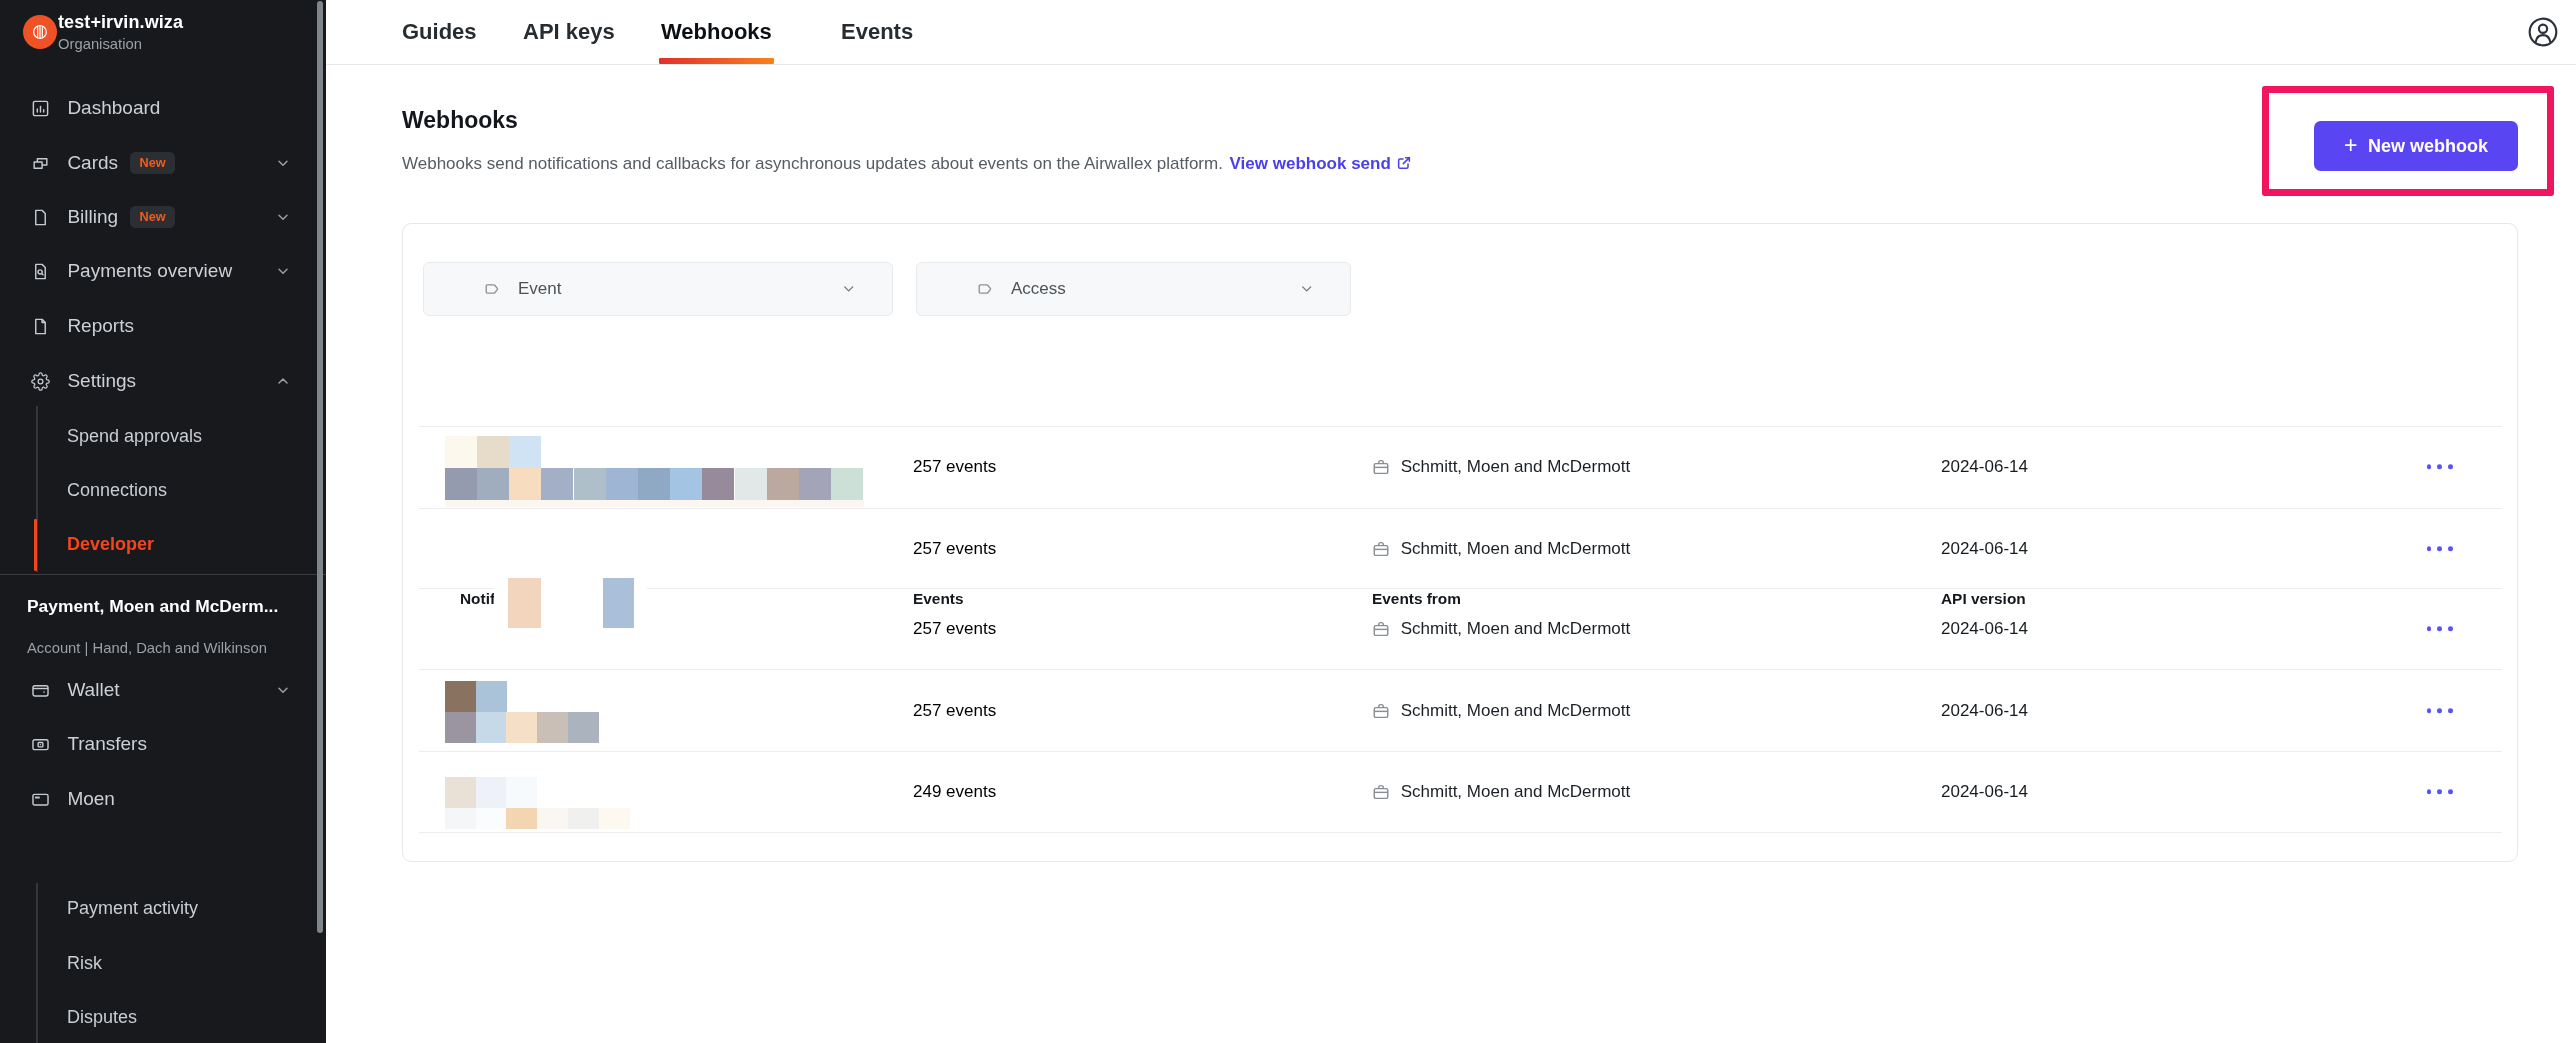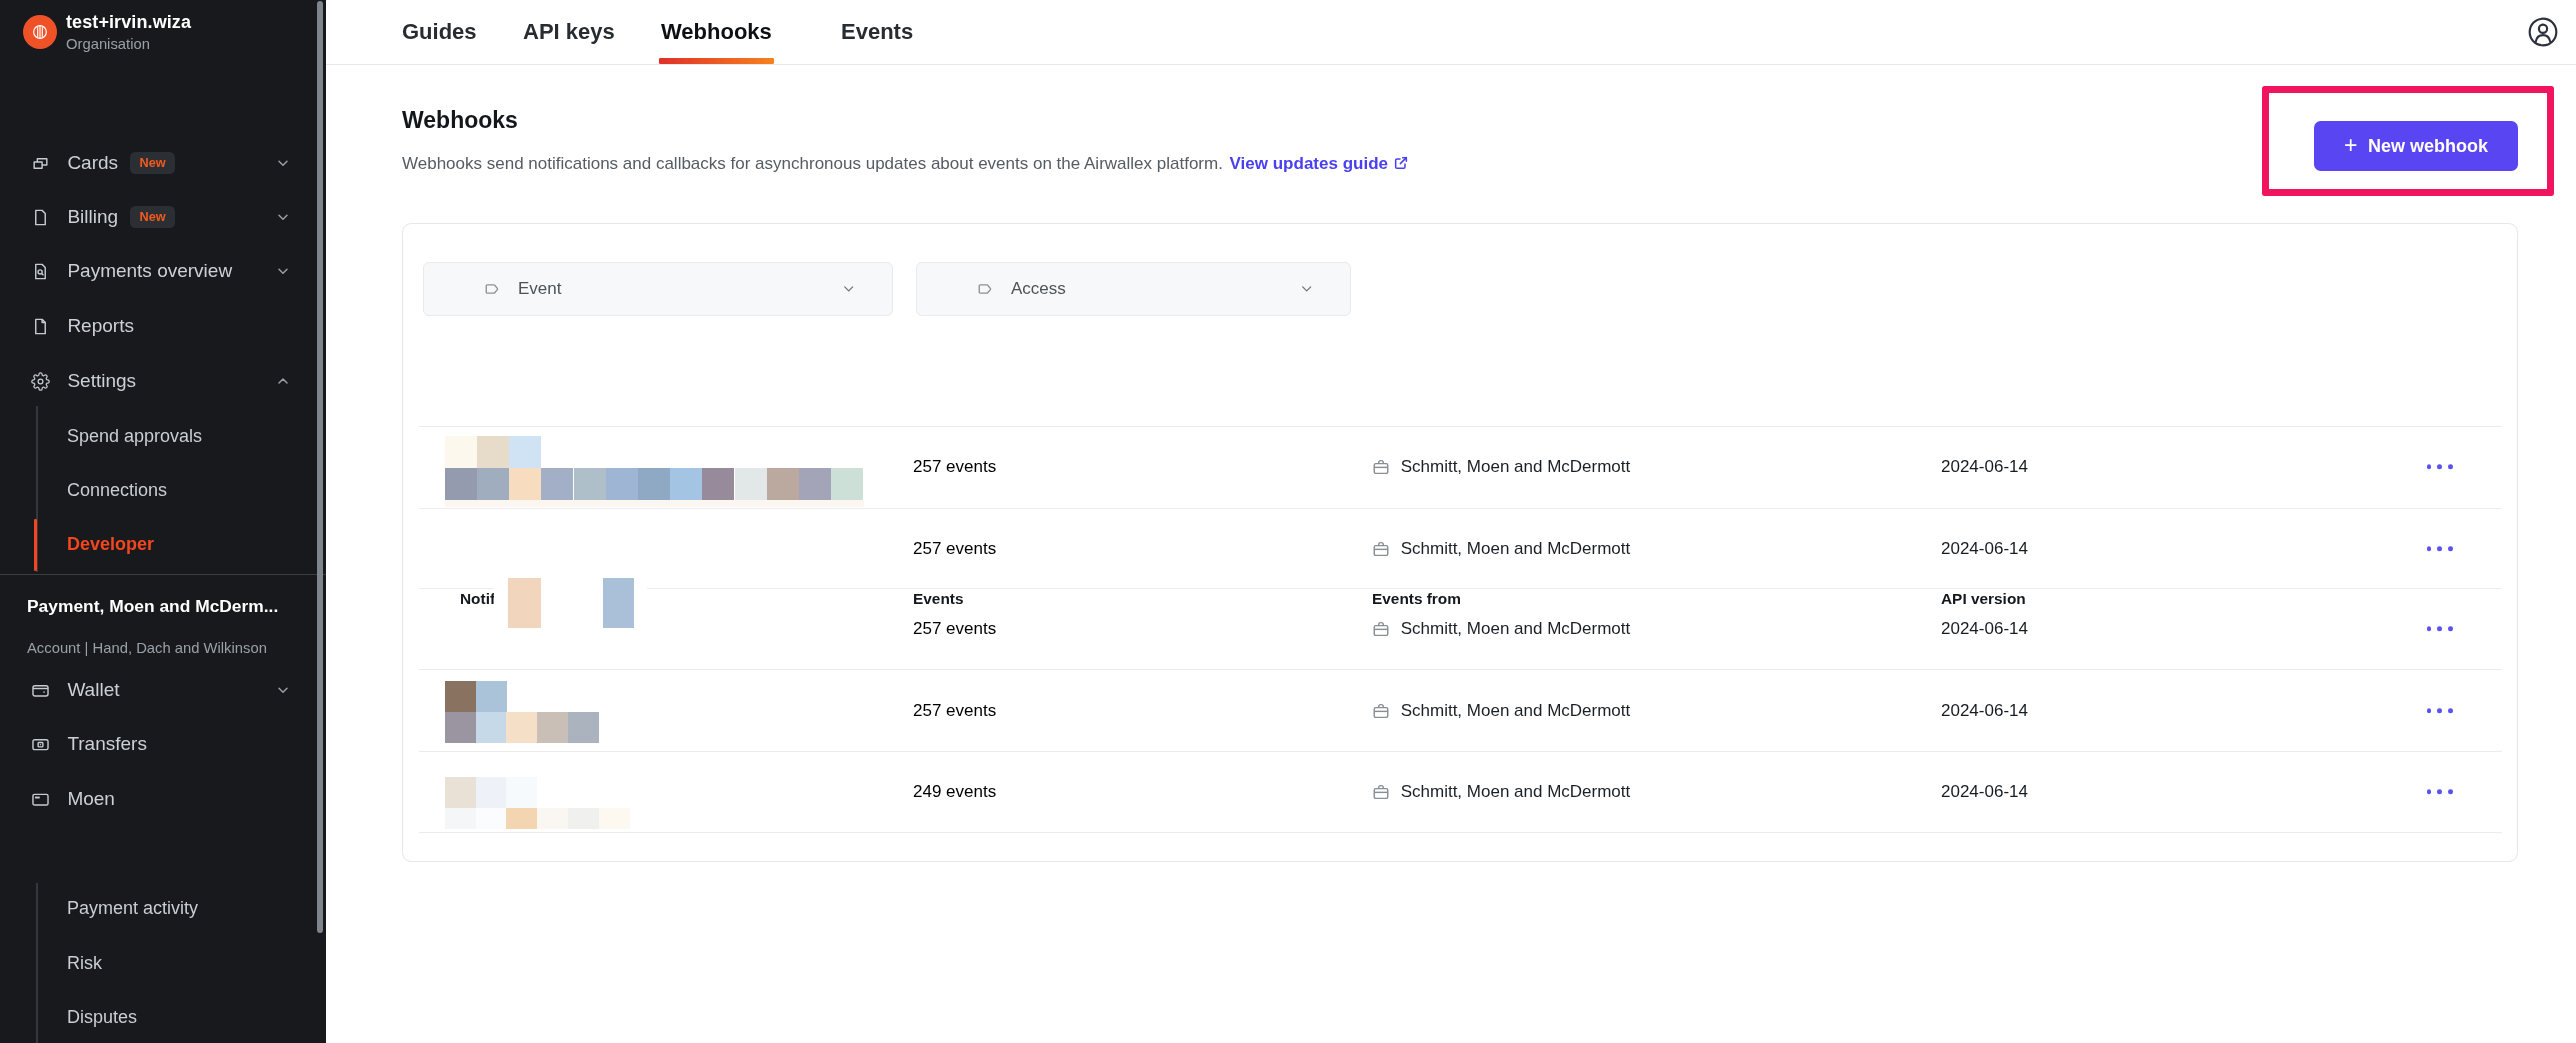--- a/index.html
+++ b/index.html
@@ -6,21 +6,21 @@
   html,body { width:2576px; height:1043px; overflow:hidden; background:#fff;
     font-family:"Liberation Sans", sans-serif; }
   #app { position:absolute; inset:0; width:2576px; height:1043px; }
 
   
   .sidebar { position:absolute; left:0; top:0; width:326px; height:1043px;
     background:#17191d; z-index:10; }
   .org { position:absolute; left:23px; top:12px; display:flex; align-items:center; }
   .org-avatar { width:34px; height:34px; border-radius:50%; background:#f05228;
     display:flex; align-items:center; justify-content:center; }
-  .org-text { margin-left:9px; }
+  .org-text { margin-left:1px; }
   .org-name { color:#fff; font-size:18px; font-weight:700; letter-spacing:0.1px; }
   .org-type { color:#9aa1a7; font-size:14.8px; margin-top:3.4px; }
 
   .sitem { position:absolute; left:0; width:326px; height:54px; display:flex;
     align-items:center; padding-left:30px; cursor:pointer; }
   .sicon { width:20px; height:20px; color:#c6cbd0; display:flex; align-items:center;
     justify-content:center; flex:0 0 20px; }
   .slabel { color:#ccd1d6; font-size:19px; font-weight:500; margin-left:17.4px; white-space:nowrap; }
   .sitem.sub { padding-left:67px; }
   .sitem.sub .slabel { margin-left:0; font-size:18px; color:#c9ced3; }
@@ -106,20 +106,31 @@
             <path d="M15 5.5v19"></path>
             <path d="M18.5 8v14"></path>
         </svg>
       </span>
       <span class="org-text">
         <div class="org-name">test+irvin.wiza</div>
         <div class="org-type">Organisation</div>
       </span>
     </div>
 
+    <div class="sitem" style="top:81px">
+      <span class="sicon">
+        <svg width="19" height="19" viewBox="0 0 24 24" fill="none" stroke="currentColor" stroke-width="1.8" stroke-linecap="round">
+            <rect x="3" y="3" width="18" height="18" rx="2"></rect>
+            <path d="M8 16.5v-4"></path>
+            <path d="M12 16.5v-7"></path>
+            <path d="M16 16.5v-3"></path>
+          </svg>
+      </span>
+      <span class="slabel">Dashboard</span>
+    </div>
 
     <div class="sitem" style="top:136px">
       <span class="sicon">
         <svg width="19" height="19" viewBox="0 0 24 24" fill="none" stroke="currentColor" stroke-width="1.8" stroke-linejoin="round">
             <path d="M4 10h10v8H4z"></path>
             <path d="M8 10V6h12v8h-6"></path>
           </svg>
       </span>
       <span class="slabel">Cards</span>
       <span class="sbadge">New</span>
@@ -268,21 +279,21 @@
       <svg width="32" height="32" viewBox="0 0 24 24" fill="none" stroke="#2b323c" stroke-width="1.6" stroke-linecap="round">
         <circle cx="12" cy="12" r="10"></circle>
           <circle cx="12" cy="9.6" r="3.1"></circle>
           <path d="M6.6 19.2c.6-3.2 2.8-4.9 5.4-4.9s4.8 1.7 5.4 4.9"></path>
       </svg>
     </span>
   </header>
 
   <h1 class="page-title">Webhooks</h1>
   <p class="page-desc">
-    <span>Webhooks send notifications and callbacks for asynchronous updates about events on the Airwallex platform.</span><span class="guide-link">View updates guide</span><span class="ext-icon">
+    <span>Webhooks send notifications and callbacks for asynchronous updates about events on the Airwallex platform.</span><span class="guide-link">View webhook send</span><span class="ext-icon">
       <svg width="16" height="16" viewBox="0 0 24 24" fill="none" stroke="currentColor" stroke-width="2.3" stroke-linecap="round" stroke-linejoin="round">
           <path d="M18 13.5V18a2 2 0 0 1-2 2H6a2 2 0 0 1-2-2V8a2 2 0 0 1 2-2h4.5"></path>
           <path d="M14.5 4H20v5.5"></path>
           <path d="M11 13L20 4"></path>
         </svg>
     </span>
   </p>
 
   <div class="highlight-box"></div>
   <button class="new-btn">

